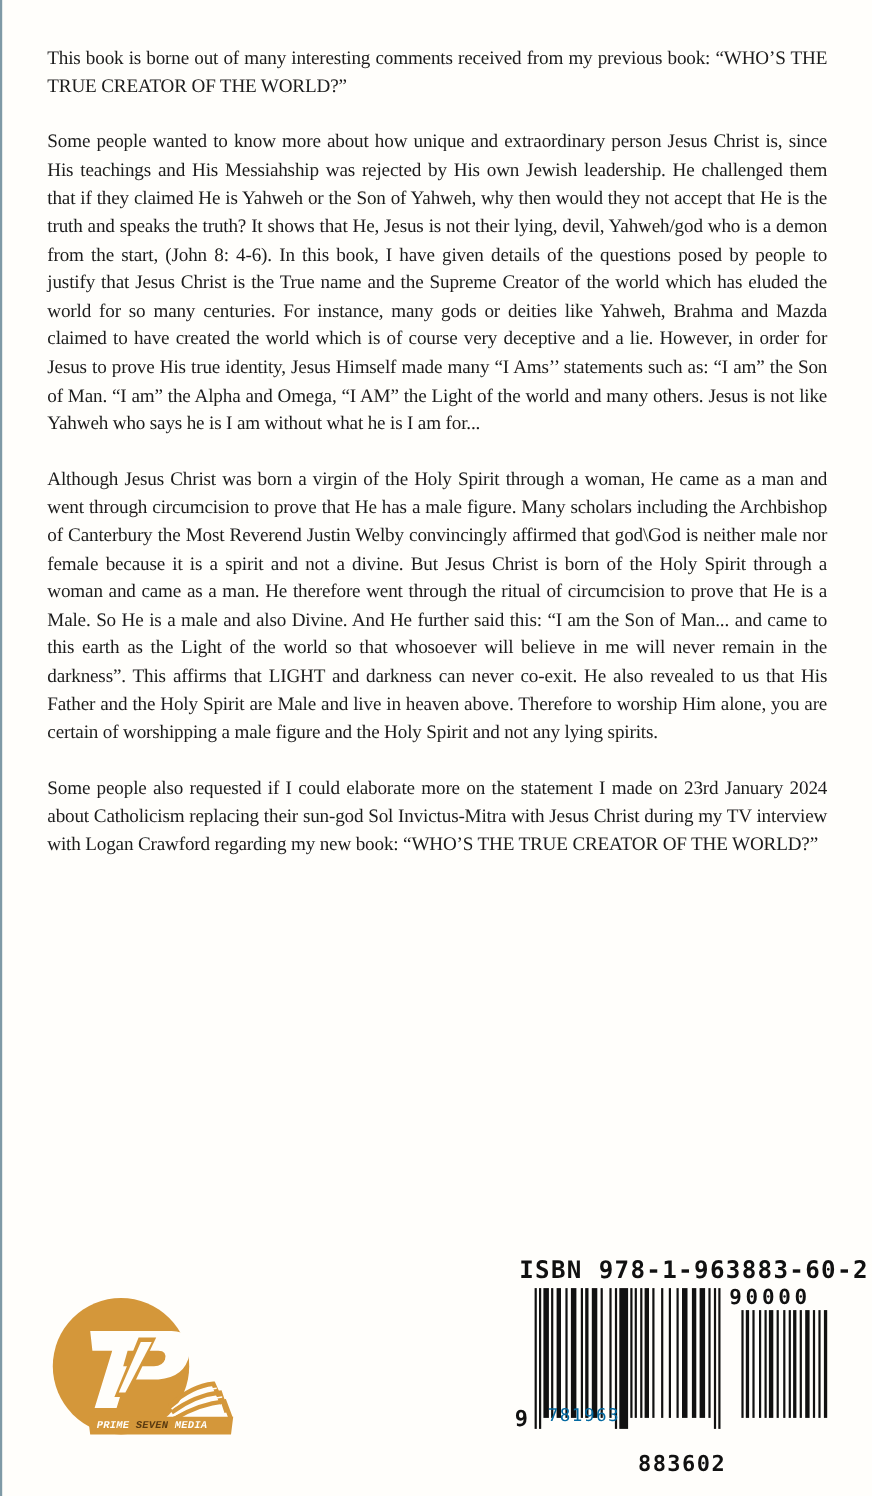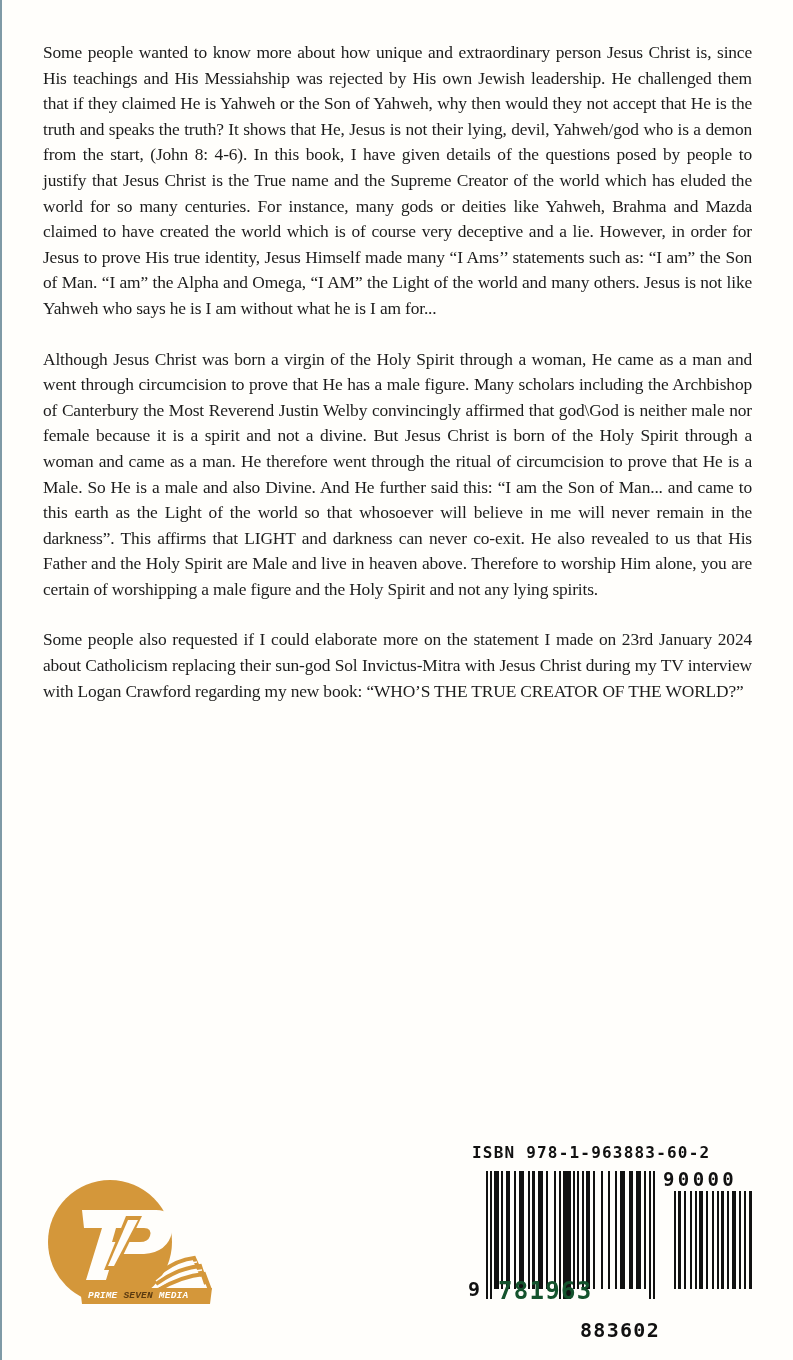--- a/index.html
+++ b/index.html
@@ -25,46 +25,47 @@
     letter-spacing: -0.15px;
   }
   .logo {
     position: absolute; left: 44px; top: 1180px; width: 170px; height: 130px;
   }
   .barcode-wrap {
     position: absolute; left: 468px; top: 1143px; width: 290px; height: 160px;
   }
   .isbn-text {
     position: absolute; left: 4px; top: 0; font-family: "DejaVu Sans Mono", "Liberation Mono", monospace;
-    font-size: 16px; letter-spacing: 1.2px; font-weight: bold; color: #111; white-space: nowrap; text-align: center;
+    font-size: 22px; letter-spacing: 1.2px; font-weight: bold; color: #111; white-space: nowrap; text-align: center;
   }
   .addon-text {
     position: absolute; left: 195px; top: 25px; font-family: "DejaVu Sans Mono", "Liberation Mono", monospace;
     font-size: 19px; letter-spacing: 3.4px; font-weight: bold; color: #111;
   }
   .ean-first {
     position: absolute; left: 0; top: 134px; font-family: "DejaVu Sans Mono", "Liberation Mono", monospace;
     font-size: 20px; font-weight: bold; color: #111;
   }
   .ean-left {
     position: absolute; left: 30px; top: 134px; font-family: "DejaVu Sans Mono", "Liberation Mono", monospace;
-    font-size: 24px; font-weight: bold; letter-spacing: 1.3px; color: #14532d;
+    font-size: 16px; font-weight: normal; letter-spacing: 1.3px; color: #0369a1;
   }
   .ean-right {
     position: absolute; left: 112px; top: 134px; font-family: "DejaVu Sans Mono", "Liberation Mono", monospace;
     font-size: 20px; font-weight: bold; letter-spacing: 1.3px; color: #111; margin-top: 41px;
   }
   svg.bars { position: absolute; left: 0; top: 0; }
 </style>
 </head>
 <body>
 
 <div class="left-edge"></div>
 
 <div class="blurb">
+  <p>This book is borne out of many interesting comments received from my previous book: “WHO’S THE TRUE CREATOR OF THE WORLD?”</p>
   <p>Some people wanted to know more about how unique and extraordinary person Jesus Christ is, since His teachings and His Messiahship was rejected by His own Jewish leadership. He challenged them that if they claimed He is Yahweh or the Son of Yahweh, why then would they not accept that He is the truth and speaks the truth? It shows that He, Jesus is not their lying, devil, Yahweh/god who is a demon from the start, (John 8: 4-6). In this book, I have given details of the questions posed by people to justify that Jesus Christ is the True name and the Supreme Creator of the world which has eluded the world for so many centuries. For instance, many gods or deities like Yahweh, Brahma and Mazda claimed to have created the world which is of course very deceptive and a lie. However, in order for Jesus to prove His true identity, Jesus Himself made many “I Ams’’ statements such as: “I am” the Son of Man. “I am” the Alpha and Omega, “I AM” the Light of the world and many others. Jesus is not like Yahweh who says he is I am without what he is I am for...</p>
   <p>Although Jesus Christ was born a virgin of the Holy Spirit through a woman, He came as a man and went through circumcision to prove that He has a male figure. Many scholars including the Archbishop of Canterbury the Most Reverend Justin Welby convincingly affirmed that god\God is neither male nor female because it is a spirit and not a divine. But Jesus Christ is born of the Holy Spirit through a woman and came as a man. He therefore went through the ritual of circumcision to prove that He is a Male. So He is a male and also Divine. And He further said this: “I am the Son of Man... and came to this earth as the Light of the world so that whosoever will believe in me will never remain in the darkness”. This affirms that LIGHT and darkness can never co-exit. He also revealed to us that His Father and the Holy Spirit are Male and live in heaven above. Therefore to worship Him alone, you are certain of worshipping a male figure and the Holy Spirit and not any lying spirits.</p>
   <p>Some people also requested if I could elaborate more on the statement I made on 23rd January 2024 about Catholicism replacing their sun-god Sol Invictus-Mitra with Jesus Christ during my TV interview with Logan Crawford regarding my new book: “WHO’S THE TRUE CREATOR OF THE WORLD?”</p>
 </div>
 
 <div class="logo">
   <svg width="170" height="130" viewBox="0 0 170 130">
 
     <circle cx="66" cy="62" r="62" fill="#d4973a"></circle>
 

